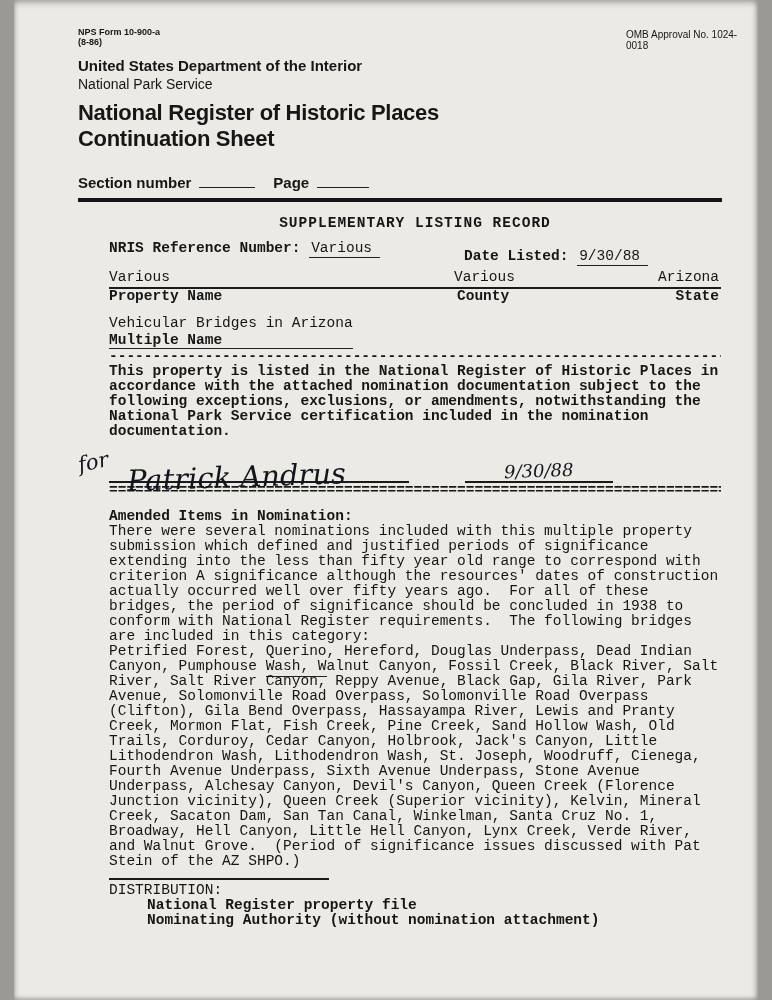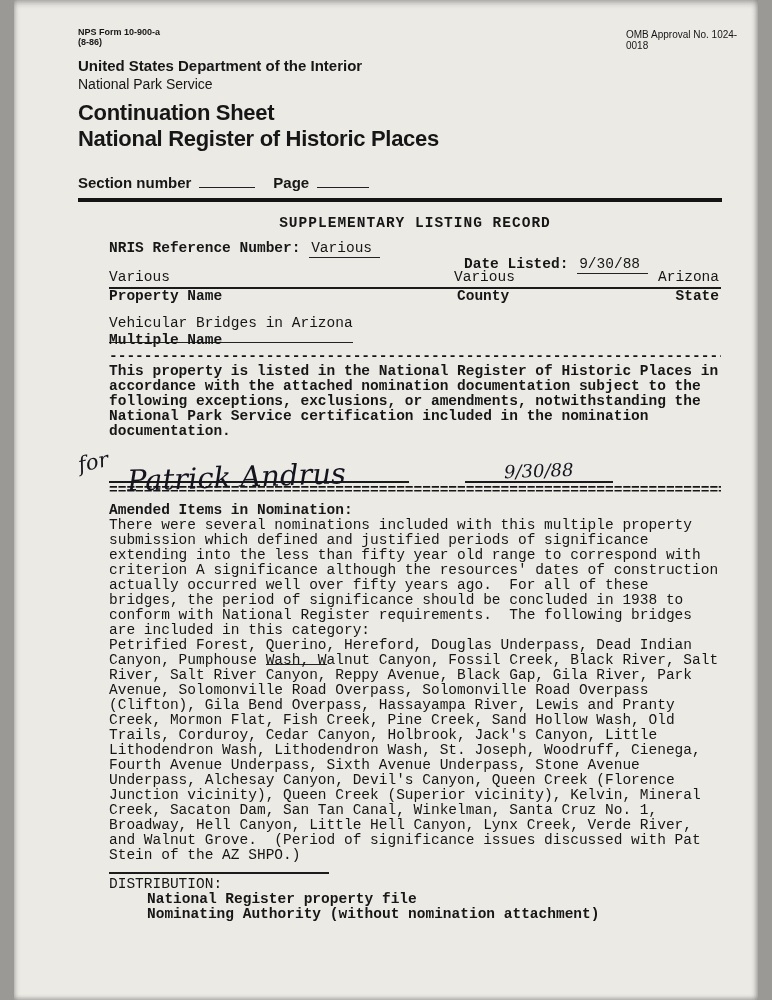--- a/index.html
+++ b/index.html
@@ -21,25 +21,25 @@
   .blank-section{width:56px;margin:0 18px 0 8px;}
   .blank-page{width:52px;margin-left:8px;}
   .thick-rule{left:64px;top:198px;width:644px;height:4px;background:#141414;}
   
   .body{
     left:95px;top:210px;width:612px;
     font-family:"Liberation Mono",monospace;font-size:14.5px;line-height:15px;
   }
   .body p{margin:0;white-space:pre-wrap;}
   .b{font-weight:bold;}
-  .u{border-bottom:1.5px solid #222;padding-bottom:11px;}
+  .u{border-bottom:1.5px solid #222;padding-bottom:17px;}
   .center{text-align:center;}
   .sup-heading{margin:6px 0 10px 0;letter-spacing:1px;}
   .nris-row{position:relative;height:17px;margin-bottom:12px;}
-  .nris-date{position:absolute;left:355px;top:16px;}
+  .nris-date{position:absolute;left:355px;top:8px;}
   .val-pad{padding:0 8px 1px 2px;}
   .threecol{position:relative;height:17px;border-bottom:2px solid #1b1b1b;}
   .threecol .c2{position:absolute;left:345px;}
   .threecol .c3{position:absolute;right:2px;}
   .threecol-labels{position:relative;height:15px;margin-bottom:12px;font-weight:bold;}
   .threecol-labels .c2{position:absolute;left:348px;}
   .threecol-labels .c3{position:absolute;right:2px;}
   .multiple-row{height:17px;}
   .multiple-label{height:15px;margin-bottom:1px;font-weight:bold;}
   .divider{height:15px;overflow:hidden;white-space:nowrap;letter-spacing:0;}
@@ -49,21 +49,21 @@
   .sig-lines{display:flex;align-items:flex-end;height:30px;}
   .sig-line{border-bottom:2px solid #1b1b1b;}
   .sig-line-keeper{width:300px;position:relative;}
   .sig-line-date{width:148px;margin-left:56px;text-align:center;}
   .hand{font-family:"DejaVu Serif",serif;font-style:italic;color:#14141f;}
   .hand-sig{position:absolute;left:18px;bottom:-4px;font-size:29px;transform:rotate(-2deg);white-space:nowrap;}
   .hand-date{display:inline-block;font-size:18px;transform:rotate(-2deg);margin-bottom:-1px;}
   .for-hand{position:absolute;left:-31px;top:2px;font-size:21px;transform:rotate(-12deg);}
   .sig-labels{position:relative;height:15px;font-weight:bold;margin-top:1px;}
   .sig-labels .date-action-label{position:absolute;left:356px;}
-  .amended-heading{margin-top:5px;font-weight:bold;height:15px;}
+  .amended-heading{margin-top:11px;font-weight:bold;height:15px;}
   .para1{margin-top:13px;}
   .bridges{margin-top:14px;}
   .dist-block{margin-top:9px;}
   .dist-rule{width:220px;border-top:2px solid #1b1b1b;margin-bottom:3px;}
   .dist-heading{font-weight:normal;}
   .dist-item{font-weight:bold;padding-left:38px;}
 </style>
 </head>
 <body>
 
@@ -72,22 +72,22 @@
   <div class="abs form-no">
     <div>NPS Form 10-900-a</div>
     <div>(8-86)</div>
   </div>
   <div class="abs omb">OMB Approval No. 1024-0018</div>
 
   <div class="abs dept">United States Department of the Interior</div>
   <div class="abs service">National Park Service</div>
 
   <div class="abs doc-title">
+    <div>National Register of Historic Places</div>
     <div>Continuation Sheet</div>
-    <div>National Register of Historic Places</div>
   </div>
 
   <div class="abs section-row">
     <span>Section number</span><span class="blank blank-section"></span><span>Page</span><span class="blank blank-page"></span>
   </div>
 
   <div class="abs thick-rule"></div>
 
   <div class="abs body">
 

